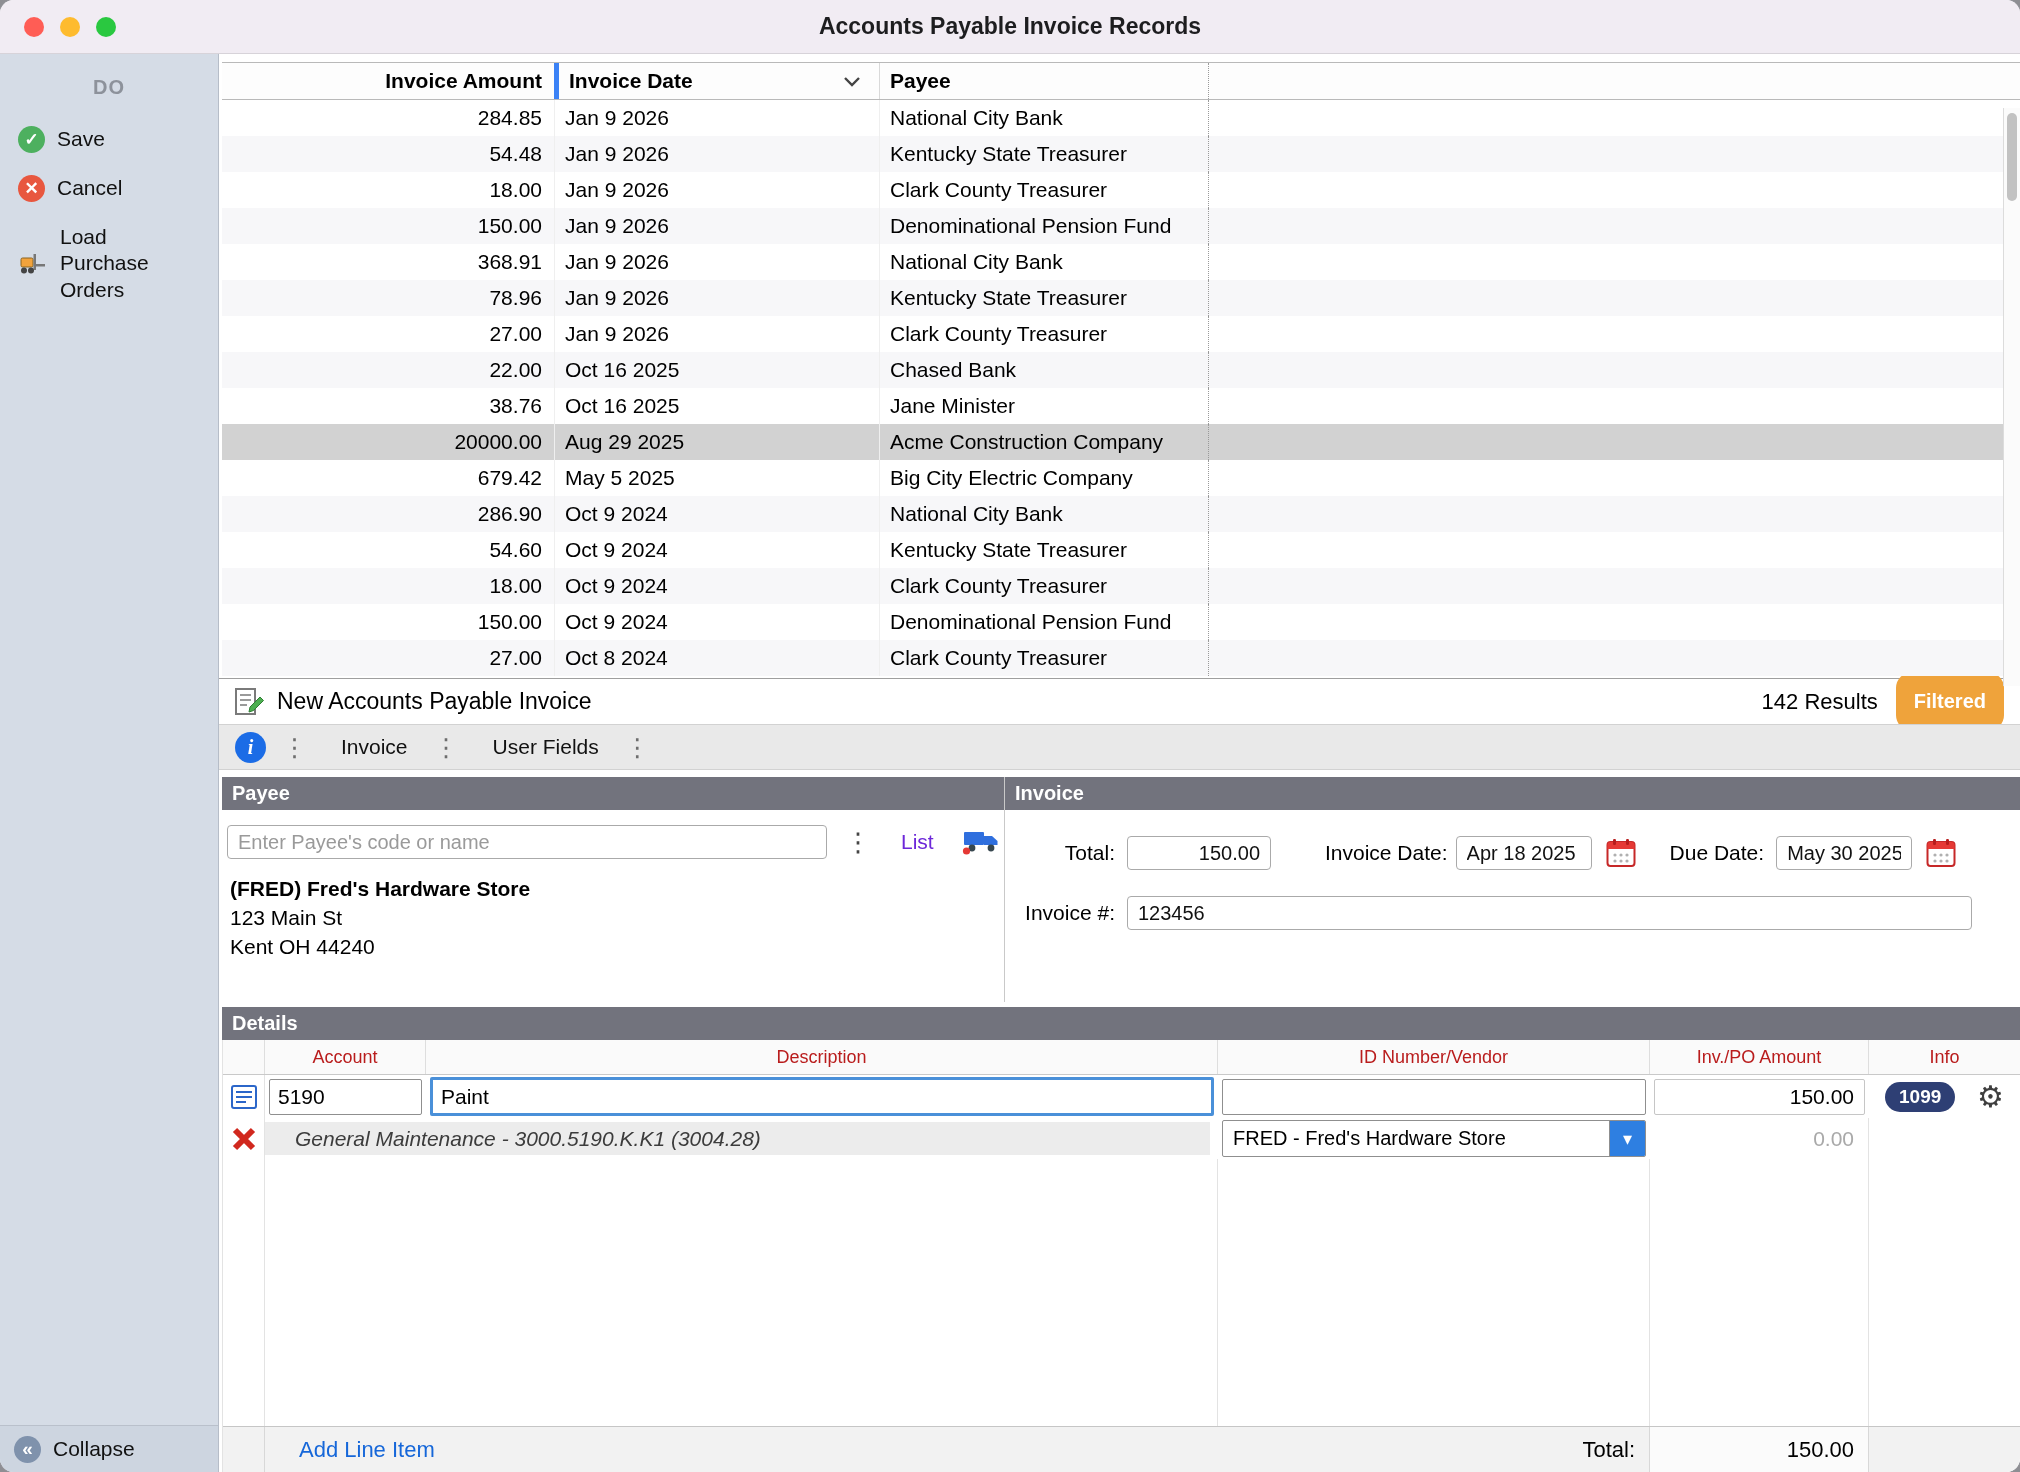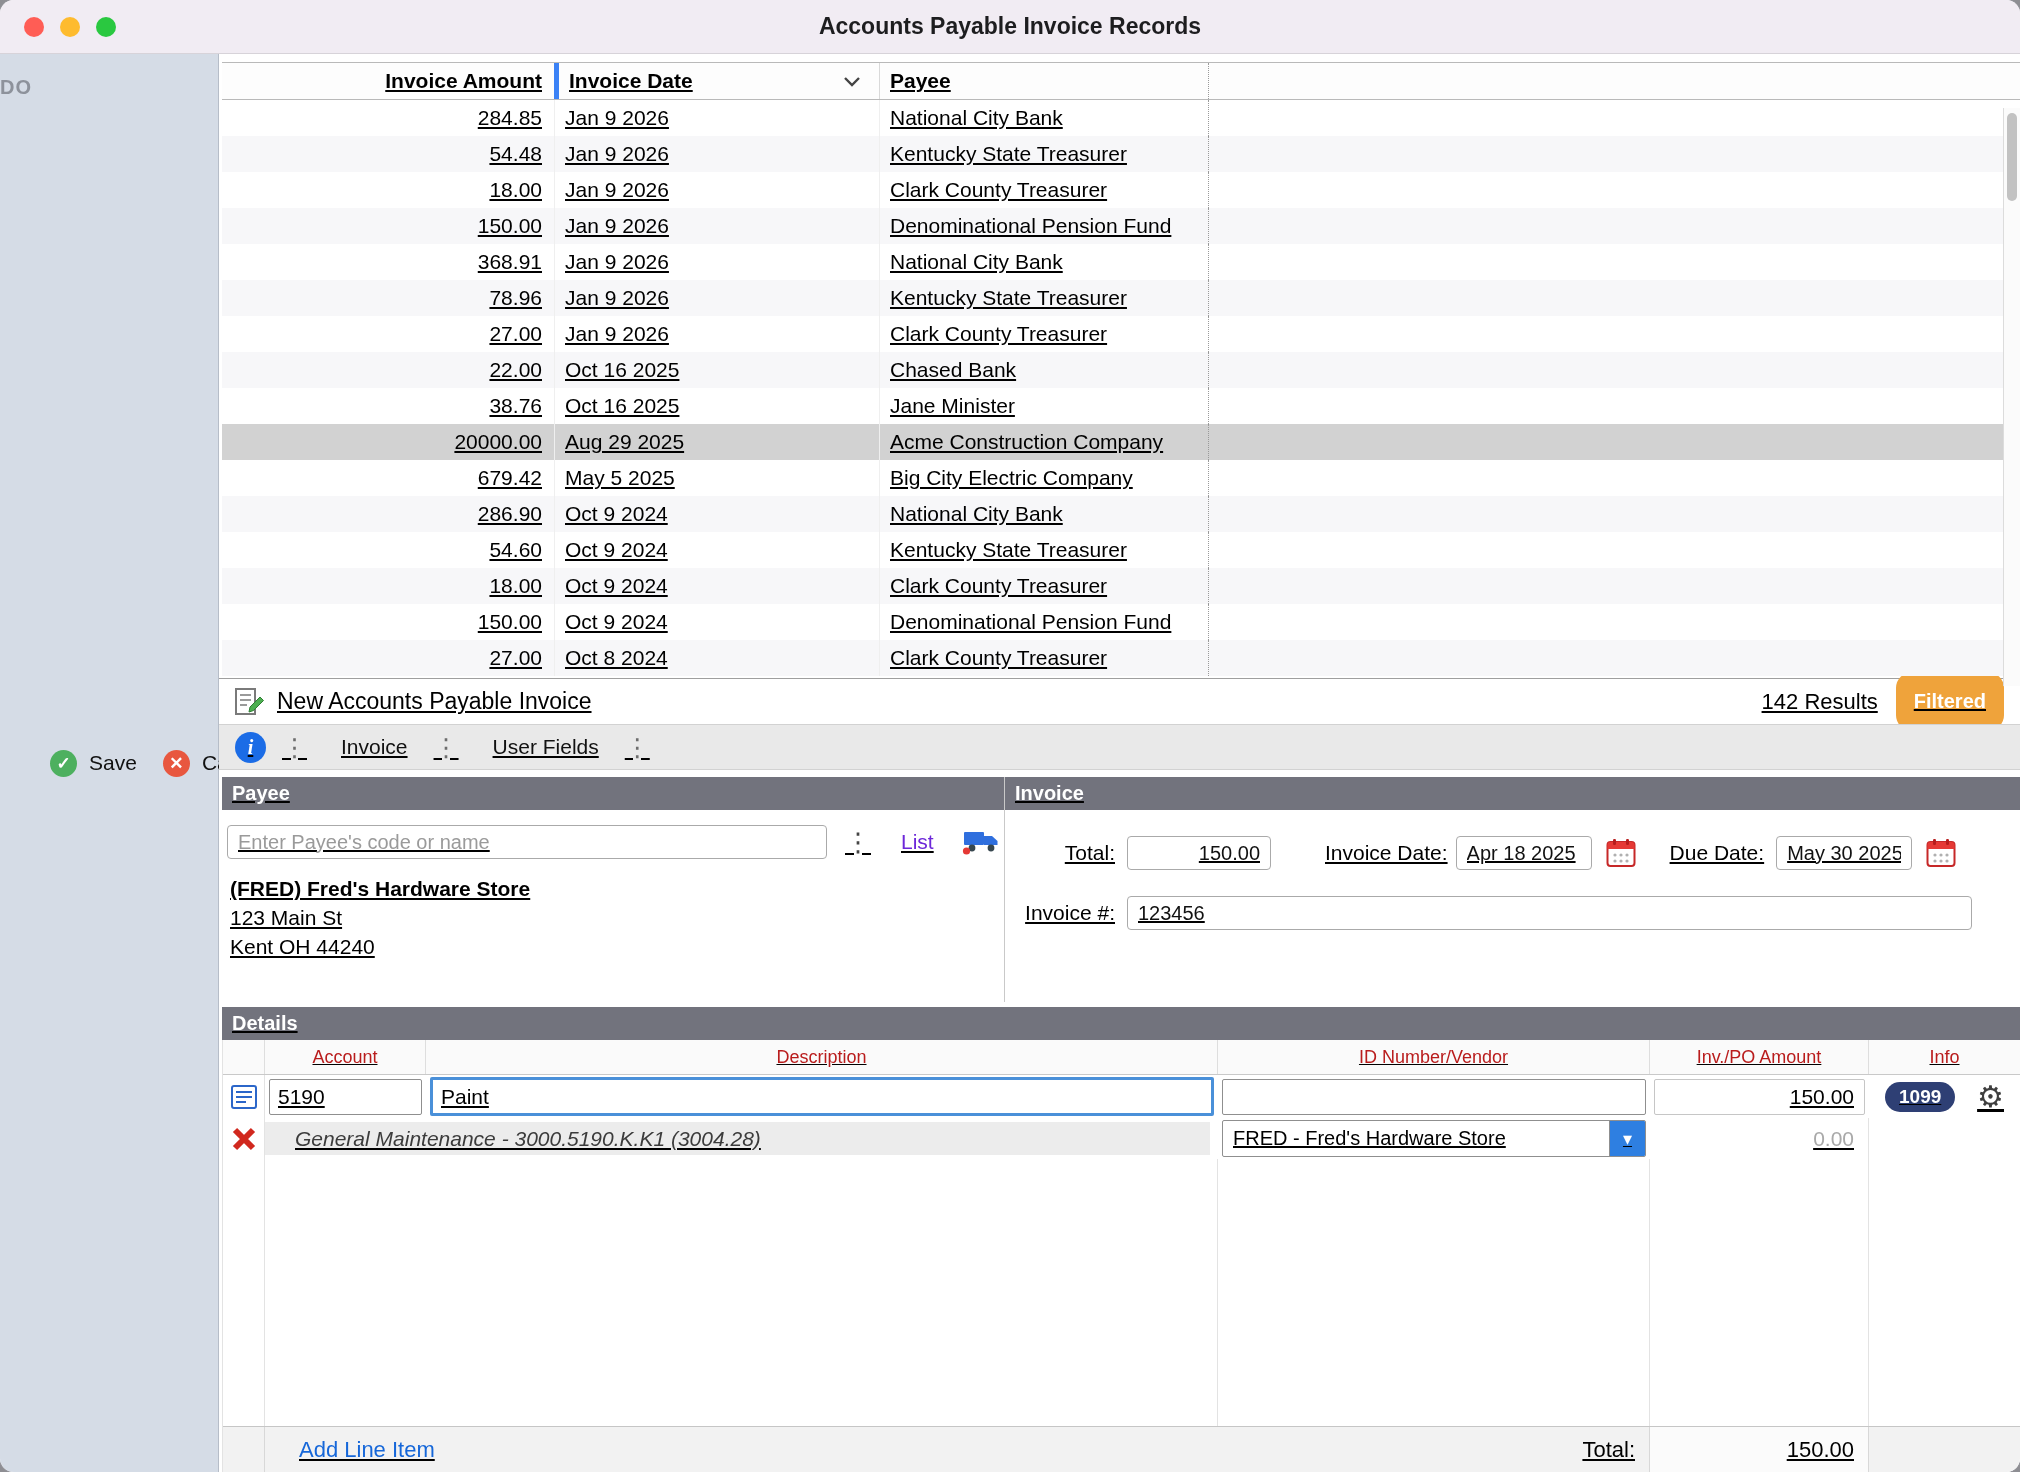--- a/index.html
+++ b/index.html
@@ -12,34 +12,34 @@
   .titlebar { height:54px; background:#f1ecf3; border-bottom:1px solid #d7d3d9; position:relative;
               display:flex; align-items:center; justify-content:center; flex:none; }
   .traffic { position:absolute; left:24px; top:17px; display:flex; gap:16px; }
   .light { width:20px; height:20px; border-radius:50%; }
   .light.red { background:#ff5d55; } .light.yellow { background:#febb2e; } .light.green { background:#2ac840; }
   .win-title { font-size:23px; font-weight:bold; color:#1d1d1f; }
 
   
   .main { flex:1; display:flex; min-height:0; }
   .sidebar { width:219px; flex:none; background:#d5dce6; border-right:1px solid #b6bdc8;
-             display:flex; }
+             display:flex; flex-direction:column; }
   .sidebar-header { text-align:center; color:#8d929b; font-weight:bold; font-size:20px;
                     padding:22px 0 16px; letter-spacing:1px; }
   .side-item { display:flex; align-items:center; gap:12px; padding:11px 8px 11px 18px;
                font-size:21px; color:#111; cursor:default; }
   .side-item .lbl { line-height:1.25; }
   .icon-circle { width:27px; height:27px; border-radius:50%; color:#fff; font-size:17px; font-weight:bold;
                  display:flex; align-items:center; justify-content:center; flex:none; }
   .ic-save { background:#4db05f; } .ic-cancel { background:#e8573f; } .ic-collapse { background:#7f92ac; font-size:19px; }
   .side-spacer { flex:1; }
   .collapse-row { height:47px; flex:none; background:#cdd5e0; border-top:1px solid #b9c0cb;
                   display:flex; align-items:center; gap:12px; padding-left:14px; font-size:21px; color:#111; }
 
-  .content { flex:1; display:flex; flex-direction:column; background:#fff; min-width:0; position:relative;text-decoration:underline; }
+  .content { flex:1; display:flex; flex-direction:column; background:#fff; min-width:0; position:relative; }
 
   
   .records { margin-top:8px; position:relative; flex:none; }
   .records-head { display:grid; grid-template-columns:332px 325px 329px 1fr; height:38px;
                   margin-left:3px; border-top:1px solid #b9b9b9; border-bottom:1px solid #b9b9b9;
                   font-size:21px; font-weight:bold; color:#000; background:#fdfdfd; }
   .hcell { display:flex; align-items:center; height:100%; }
   .h-amount { justify-content:flex-end; padding-right:12px; }
   .h-date { padding-left:10px; border-left:5px solid #3b82f6; }
   .h-date .sort { margin-left:auto; margin-right:18px; display:flex; align-items:center; }

